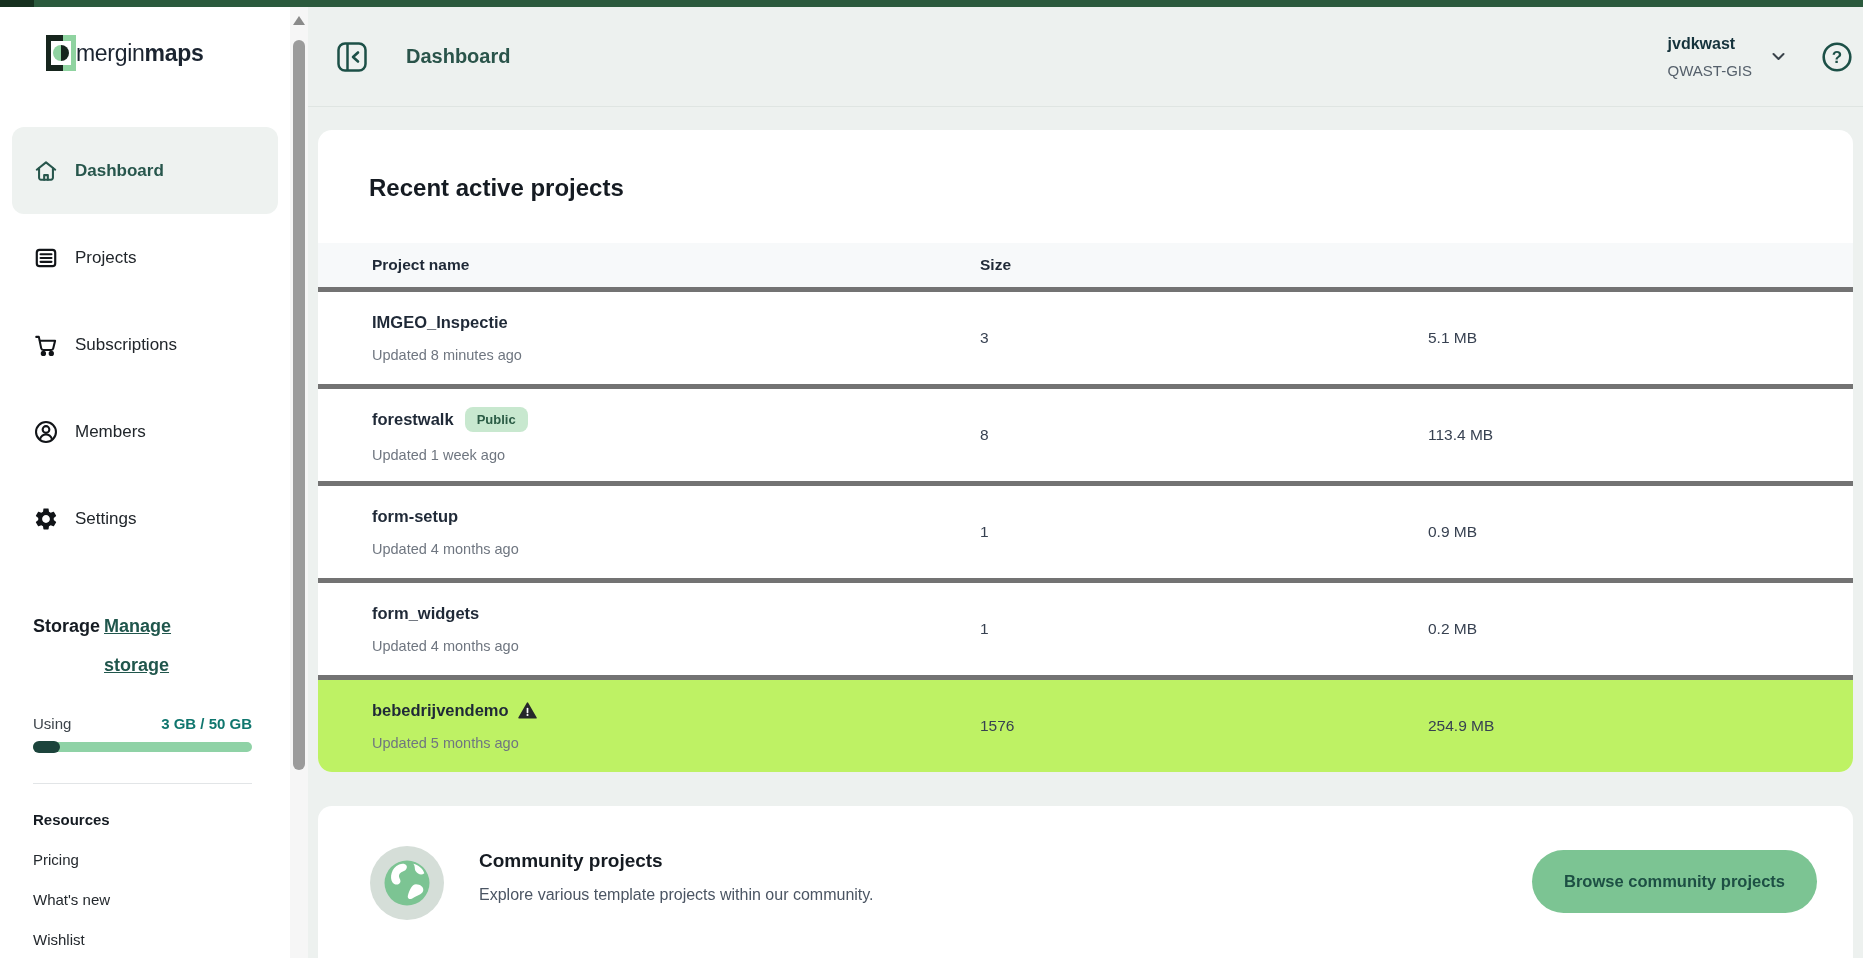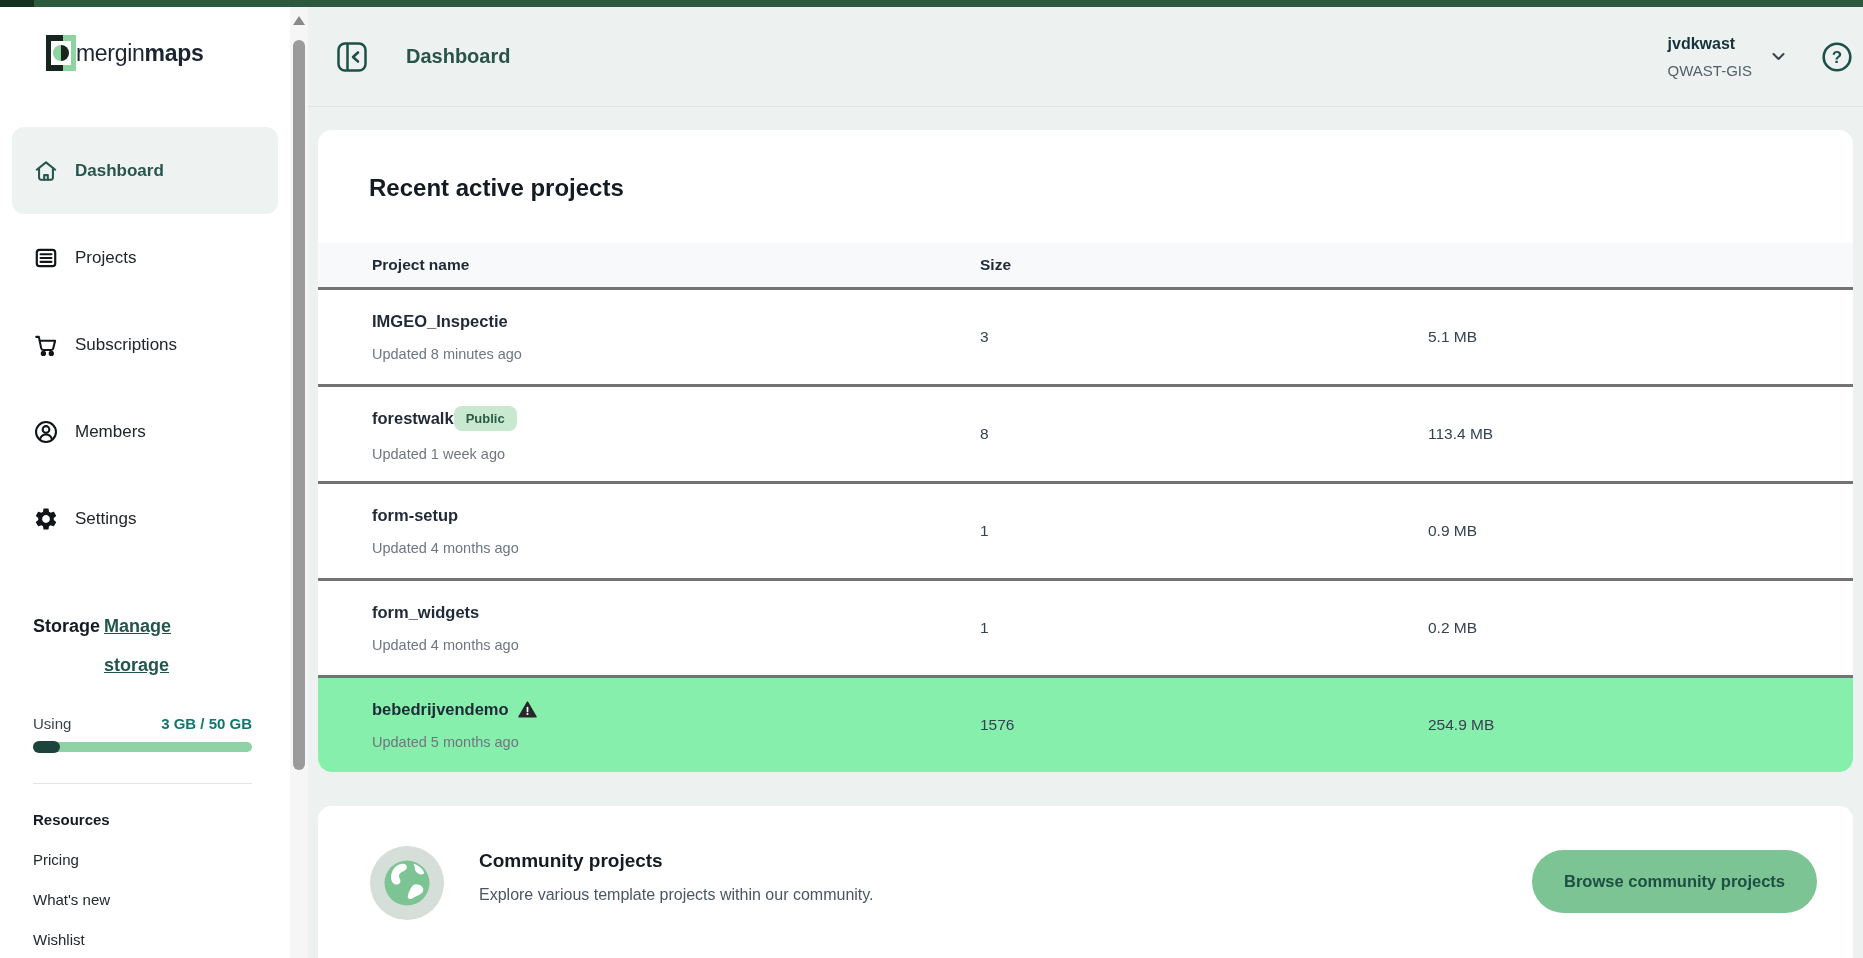--- a/index.html
+++ b/index.html
@@ -62,26 +62,26 @@
   .user-workspace { margin-top:9px; font-size:15px; color:#55606b; }
   .chevron-down { margin-left:17px; cursor:pointer; display:flex; }
   .help-btn { margin-left:33px; margin-right:0; width:32px; height:32px; cursor:pointer; flex:none; }
 
   .content { flex:1; padding:23px 10px 0 10px; overflow:hidden; }
   .card { background:#ffffff; border-radius:14px; }
 
   .card-heading { height:113px; padding:44px 0 0 51px; font-size:24px; font-weight:bold; color:#151b22; }
   .tgrid { display:grid; grid-template-columns:608px 448px 1fr; padding-left:54px; align-items:center; }
   .table-head { height:44px; background:#f7f9fa; font-size:15.5px; font-weight:bold; color:#1f2937; }
-  .trow { height:97px; border-top:3px solid #737373; cursor:pointer; }
-  .trow.last { background:#86efac; border-bottom-left-radius:14px; border-bottom-right-radius:14px; }
+  .trow { height:97px; border-top:5px solid #737373; cursor:pointer; }
+  .trow.last { background:#bef264; border-bottom-left-radius:14px; border-bottom-right-radius:14px; }
   .cell-name { display:flex; flex-direction:column; justify-content:center; gap:15px; }
   .pname-line { display:flex; align-items:center; }
   .pname { font-size:16.5px; font-weight:bold; color:#1f2937; }
-  .badge { background:#c8e8cf; color:#2b5c45; font-size:13px; font-weight:bold;
+  .badge { margin-left:11px; background:#c8e8cf; color:#2b5c45; font-size:13px; font-weight:bold;
            padding:6px 12px; border-radius:8px; line-height:1; }
   .warn { margin-left:9px; display:flex; }
   .pupdated { font-size:14.5px; color:#6f7680; }
   .cell-val { font-size:15.5px; color:#374151; }
 
   .card2 { margin-top:34px; height:210px; display:flex; align-items:flex-start; padding:40px 36px 0 52px; }
   .avatar { width:74px; height:74px; border-radius:50%; background:#d5ded8; flex:none;
             display:flex; align-items:center; justify-content:center; }
   .community-text { margin-left:35px; margin-top:4px; }
   .community-title { font-size:19px; font-weight:bold; color:#151b22; }

